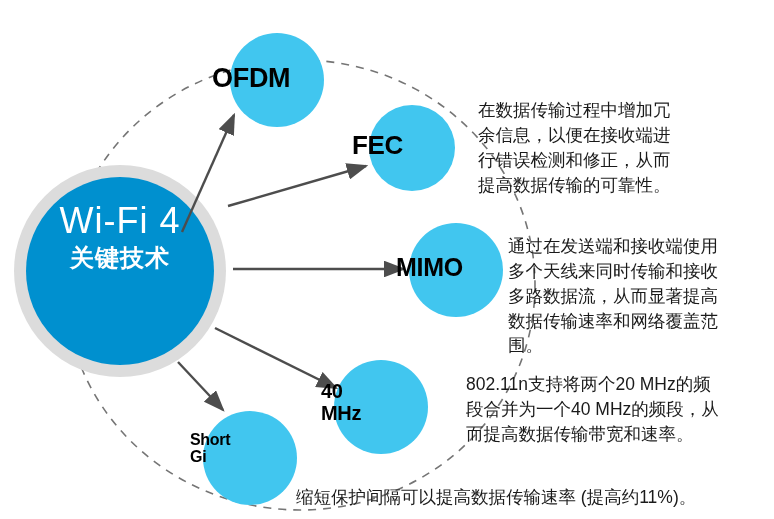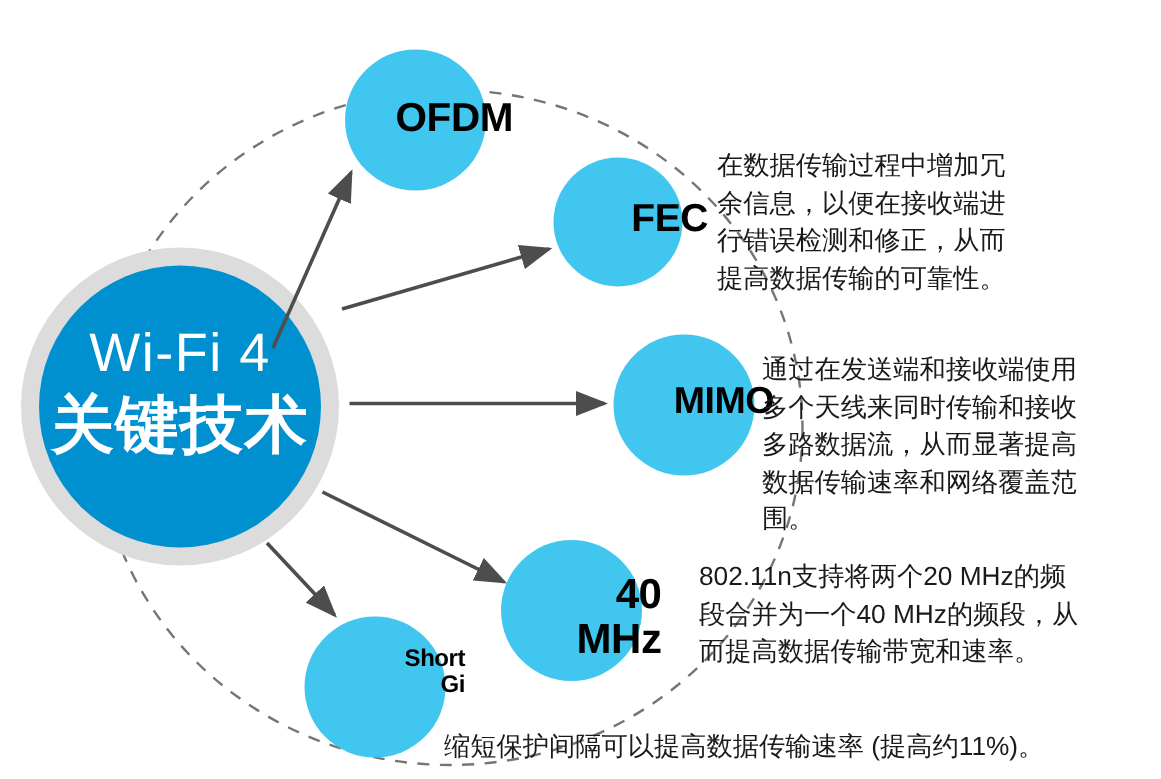--- a/index.html
+++ b/index.html
@@ -9,35 +9,35 @@
     font-family:"Liberation Sans","DejaVu Sans",sans-serif;
     overflow:hidden;
     position:relative;
   }
   #stage{position:relative;width:774px;height:519px;}
   svg.layer{position:absolute;left:0;top:0;width:774px;height:519px;}
   .node-label{
     position:absolute;
     color:#000000;
     font-weight:bold;
-    text-align:right;
+    text-align:left;
     line-height:1.08;
     letter-spacing:-0.3px;
     pointer-events:none;
     white-space:pre-line;
   }
   .hub-text{
     position:absolute;
     text-align:center;
     color:#ffffff;
     line-height:1.25;
     pointer-events:none;
   }
   .hub-line1{font-size:36px;font-weight:400;letter-spacing:1px;}
-  .hub-line2{font-size:42px;font-weight:700;letter-spacing:1px;}
+  .hub-line2{font-size:24px;font-weight:700;letter-spacing:1px;}
   .note{
     position:absolute;
     color:#1a1a1a;
     font-size:17.5px;
     line-height:1.42;
     letter-spacing:0px;
     white-space:pre-wrap;
     font-family:"Liberation Sans","DejaVu Sans",sans-serif;
   }
 </style>
@@ -64,29 +64,29 @@
     <line x1="215" y1="328" x2="336" y2="388" stroke="#4d4d4d" stroke-width="2.4" marker-end="url(#arrowhead)"></line>
     <line x1="178" y1="362" x2="223" y2="410" stroke="#4d4d4d" stroke-width="2.4" marker-end="url(#arrowhead)"></line>
 
     <circle cx="277" cy="80" r="47" fill="#41c6ef"></circle>
     <circle cx="412" cy="148" r="43" fill="#41c6ef"></circle>
     <circle cx="456" cy="270" r="47" fill="#41c6ef"></circle>
     <circle cx="381" cy="407" r="47" fill="#41c6ef"></circle>
     <circle cx="250" cy="458" r="47" fill="#41c6ef"></circle>
   </svg>
 
-  <div class="hub-text" style="left:20px;top:212px;width:200px;">
+  <div class="hub-text" style="left:20px;top:198px;width:200px;">
     <div class="hub-line1">Wi-Fi 4</div>
     <div class="hub-line2">关键技术</div>
   </div>
 
   <div class="node-label" style="left:212px;top:64px;width:130px;font-size:27px;">OFDM</div>
   <div class="node-label" style="left:396px;top:254px;width:120px;font-size:25px;">MIMO</div>
   <div class="node-label" style="left:352px;top:131px;width:120px;font-size:26px;">FEC</div>
-  <div class="node-label" style="left:321px;top:381px;width:120px;font-size:28px;">40
+  <div class="node-label" style="left:321px;top:381px;width:120px;font-size:20px;">40
 MHz</div>
   <div class="node-label" style="left:190px;top:431px;width:120px;font-size:16px;">Short
 Gi</div>
 
   <div class="note" style="left:478px;top:98px;width:300px;">在数据传输过程中增加冗
 余信息，以便在接收端进
 行错误检测和修正，从而
 提高数据传输的可靠性。</div>
   <div class="note" style="left:508px;top:234px;width:270px;">通过在发送端和接收端使用
 多个天线来同时传输和接收

